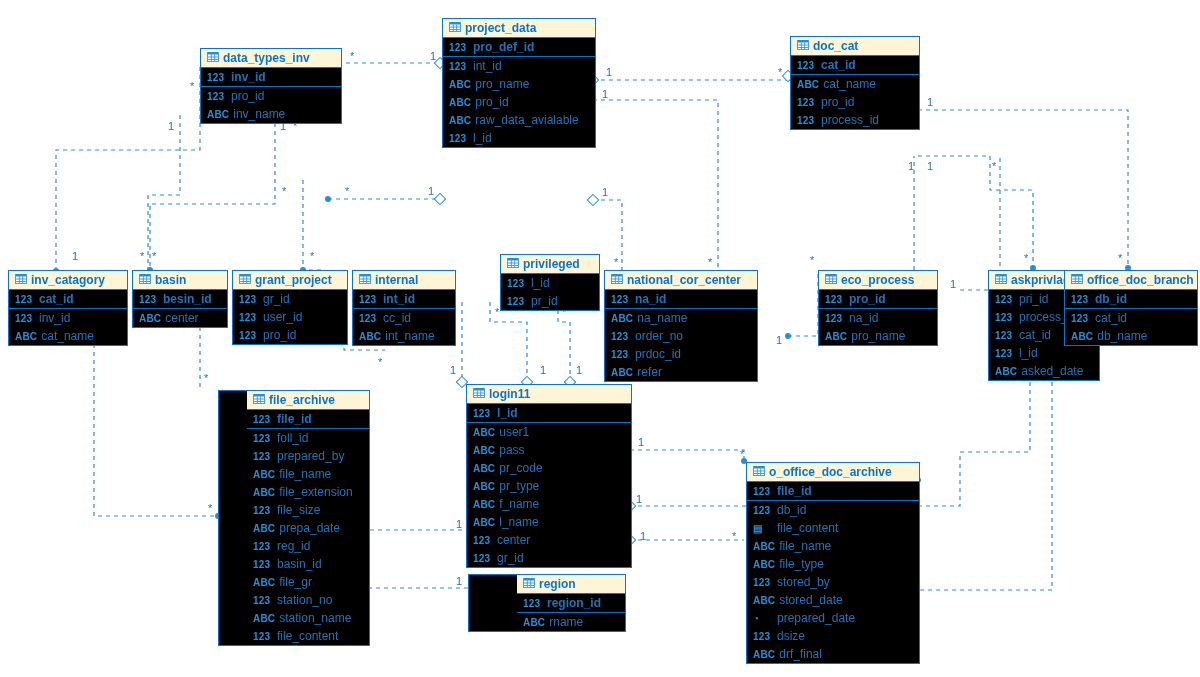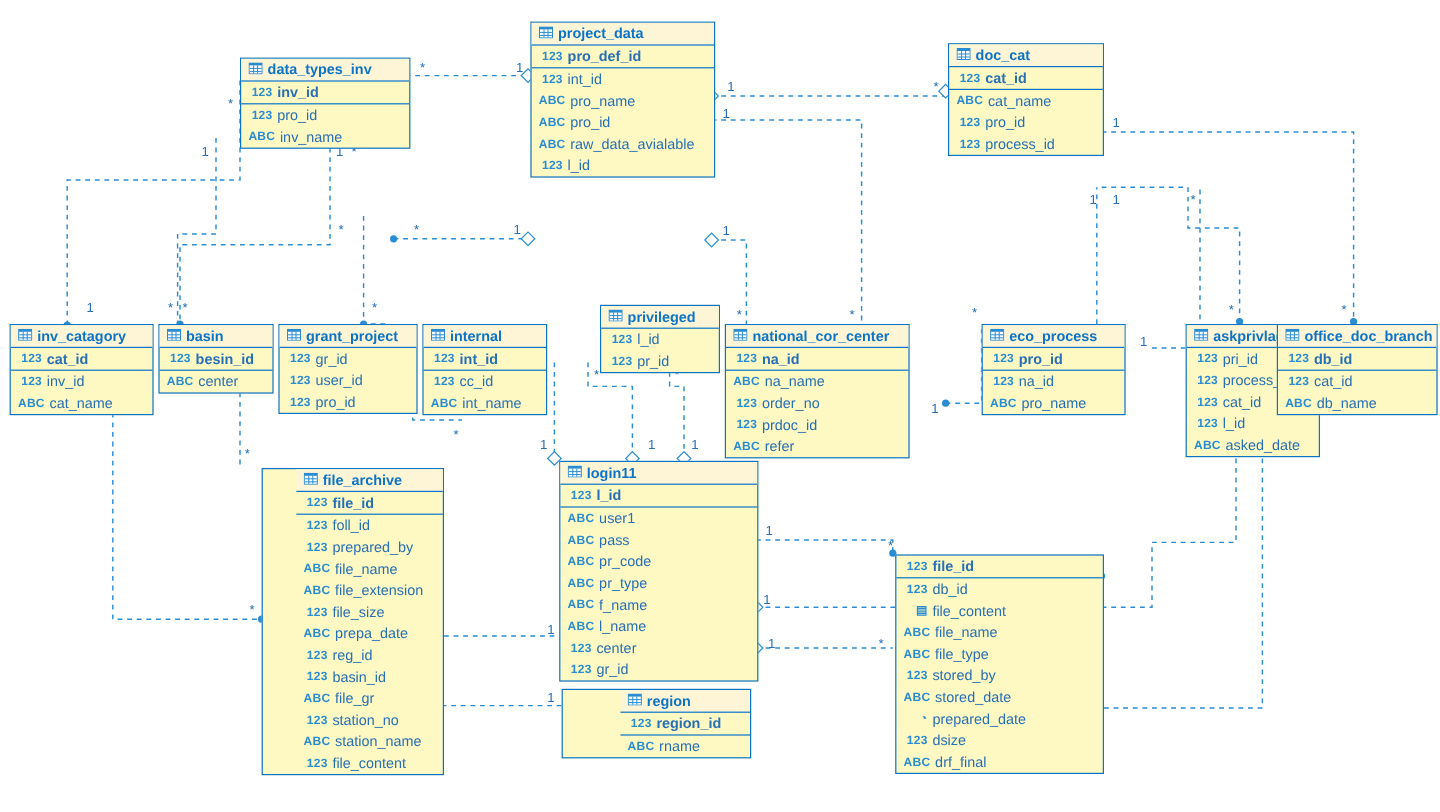--- a/index.html
+++ b/index.html
@@ -1,17 +1,17 @@
 <!DOCTYPE html>
 <html><head>
 <meta charset="utf-8">
 <style>
   html,body{margin:0;padding:0;font-family:"Segoe UI",Tahoma,sans-serif;font-size:12px;color:#005a9e;background:#fff}
   .canvas{position:relative;width:1200px;height:677px}
-  .entity{position:absolute;border:1px solid #0c74c8;background:#fef9c3;box-shadow:0 0 0 0;text-align:right;}
+  .entity{position:absolute;border:1px solid #0c74c8;background:#000000;box-shadow:0 0 0 0;}
   .entity .hdr{background:#fdf5d6;border-bottom:1px solid #0c74c8;padding:2px 6px;font-weight:600;color:#0c74c8;display:flex;align-items:center;gap:4px}
   .entity .hdr .ticon{width:12px;height:10px;display:inline-block}
   .entity .sec{border-bottom:1px solid #0c74c8}
   .entity .sec:last-child{border-bottom:none}
   .col{padding:2px 6px;display:flex;align-items:center;gap:4px;white-space:nowrap}
   .col .dtype{color:#2a8dd4;font-weight:600;font-size:10px;letter-spacing:0.2px;min-width:20px}
   .col .cname{color:#2770b5}
   .col.pk .cname{font-weight:700}
   svg.lines{position:absolute;left:0;top:0;width:1200px;height:677px;pointer-events:none}
   .card{font-size:11px;color:#2770b5}
@@ -648,20 +648,31 @@
           </div>
         </div>
         <div class="sec">
           <div class="col">
             <span class="dtype" style="color:#2a8dd4">ABC</span>
             <span class="cname">rname</span>
           </div>
         </div>
       </div>
       <div class="entity" style="left: 746px; top: 462px; width: 172px;">
+        <div class="hdr">
+          <span><svg class="ticon" viewBox="0 0 14 12">
+              <rect x="0" y="0" width="14" height="12" fill="#2a8dd4"></rect>
+              <rect x="1" y="3" width="12" height="8" fill="#fff"></rect>
+              <line x1="1" y1="6" x2="13" y2="6" stroke="#2a8dd4"></line>
+              <line x1="1" y1="9" x2="13" y2="9" stroke="#2a8dd4"></line>
+              <line x1="5" y1="3" x2="5" y2="11" stroke="#2a8dd4"></line>
+              <line x1="9" y1="3" x2="9" y2="11" stroke="#2a8dd4"></line>
+            </svg></span>
+          <span>o_office_doc_archive</span>
+        </div>
         <div class="sec">
           <div class="col pk">
             <span class="dtype" style="color:#2a8dd4">123</span>
             <span class="cname">file_id</span>
           </div>
         </div>
         <div class="sec">
           <div class="col">
             <span class="dtype" style="color:#2a8dd4">123</span>
             <span class="cname">db_id</span>

